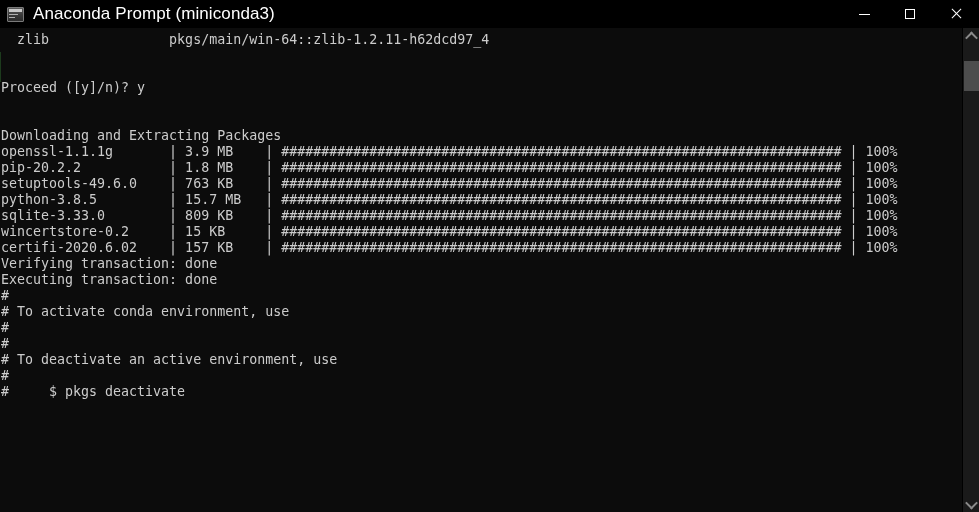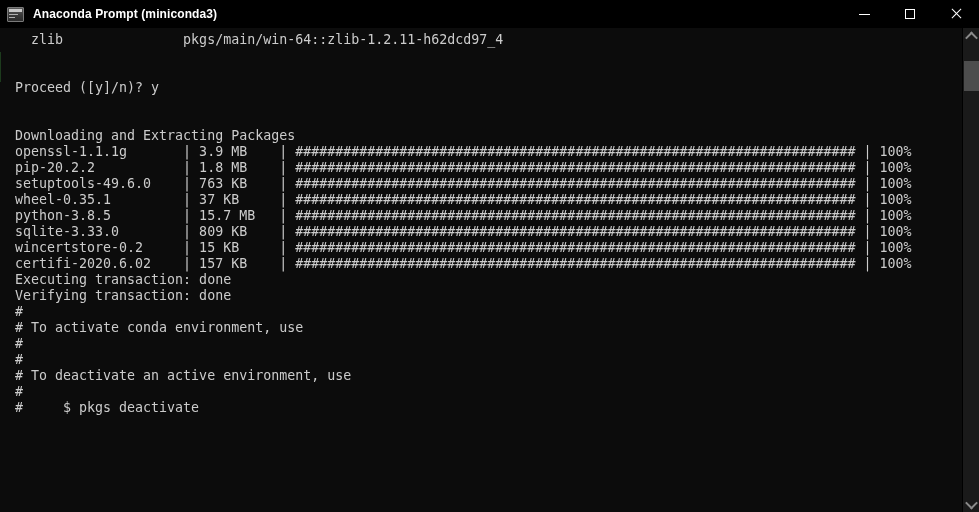--- a/index.html
+++ b/index.html
@@ -69,25 +69,24 @@
     background: #b0b0b0;
   }
   .app-icon .l2 {
     position: absolute;
     left: 2px; top: 10px;
     width: 6px; height: 1px;
     background: #b0b0b0;
   }
   #title-text {
     font-family: "Liberation Sans", sans-serif;
-    font-size: 12px;
+    font-size: 17px;
     color: #ffffff;
     white-space: nowrap;
     letter-spacing: 0.1px;
-    font-weight: bold;
   }
   #window-controls {
     display: flex;
     height: 28px;
     flex: 0 0 auto;
   }
   .winbtn {
     width: 46px;
     height: 28px;
     display: flex;
@@ -138,21 +137,21 @@
     position: absolute;
     left: 0;
     top: 24px;
     width: 1px;
     height: 30px;
     background: #1d3b1d;
   }
 
   #lines {
     position: relative;
-    padding-left: 15px;
+    padding-left: 1px;
   }
   .line {
     height: 16px;
     line-height: 16px;
     font-family: "DejaVu Sans Mono", monospace;
     font-size: 13.3px;
     color: #cccccc;
     white-space: pre;
     letter-spacing: 0px;
   }
@@ -241,27 +240,26 @@
           <div class="line">  zlib               pkgs/main/win-64::zlib-1.2.11-h62dcd97_4</div>
           <div class="line blank">&nbsp;</div>
           <div class="line blank">&nbsp;</div>
           <div class="line">Proceed ([y]/n)? y</div>
           <div class="line blank">&nbsp;</div>
           <div class="line blank">&nbsp;</div>
           <div class="line">Downloading and Extracting Packages</div>
           <div class="line">openssl-1.1.1g       | 3.9 MB    | ###################################################################### | 100%</div>
           <div class="line">pip-20.2.2           | 1.8 MB    | ###################################################################### | 100%</div>
           <div class="line">setuptools-49.6.0    | 763 KB    | ###################################################################### | 100%</div>
-          <div class="line">wheel-0.35.1         | 37 KB     | ###################################################################### | 100%</div>
           <div class="line">python-3.8.5         | 15.7 MB   | ###################################################################### | 100%</div>
           <div class="line">sqlite-3.33.0        | 809 KB    | ###################################################################### | 100%</div>
           <div class="line">wincertstore-0.2     | 15 KB     | ###################################################################### | 100%</div>
           <div class="line">certifi-2020.6.02    | 157 KB    | ###################################################################### | 100%</div>
+          <div class="line">Verifying transaction: done</div>
           <div class="line">Executing transaction: done</div>
-          <div class="line">Verifying transaction: done</div>
           <div class="line">#</div>
           <div class="line"># To activate conda environment, use</div>
           <div class="line">#</div>
           <div class="line">#</div>
           <div class="line"># To deactivate an active environment, use</div>
           <div class="line">#</div>
           <div class="line">#     $ pkgs deactivate</div>
           <div class="line blank">&nbsp;</div>
           <div class="line blank">&nbsp;</div>
         </div>

